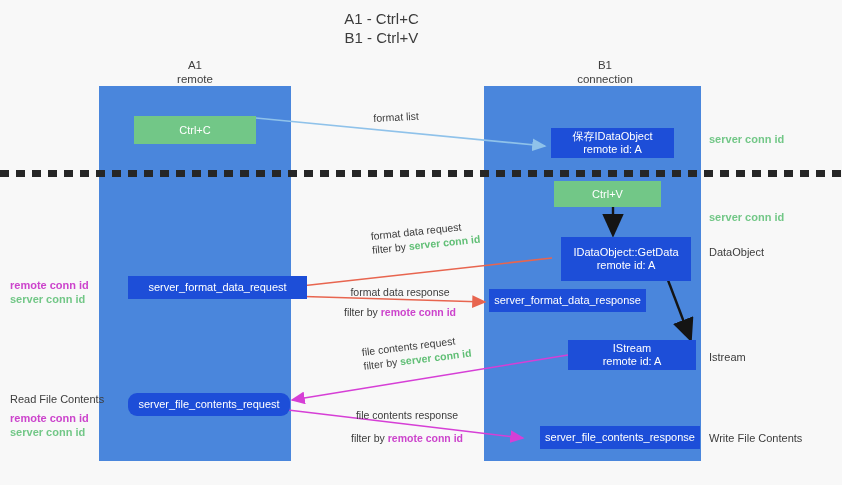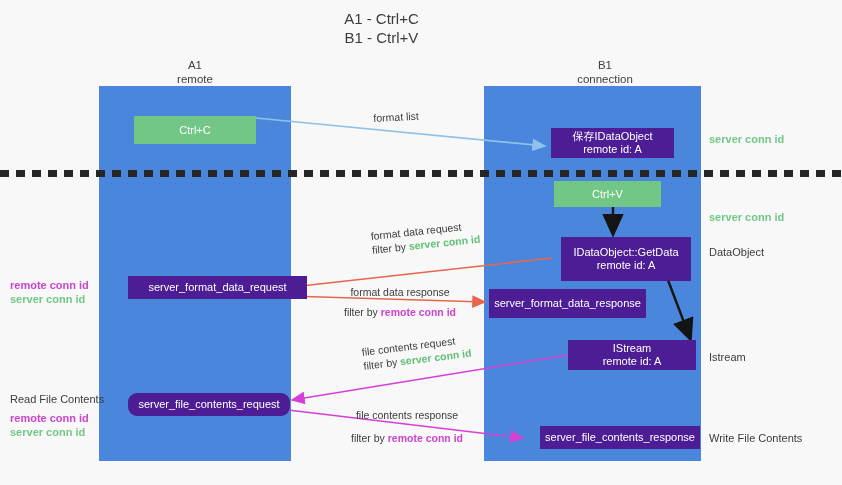--- a/index.html
+++ b/index.html
@@ -21,21 +21,21 @@
   }
 
   .lane{position:absolute;background:#4a86dc;}
 
   .box{
     position:absolute;box-sizing:border-box;
     display:flex;flex-direction:column;align-items:center;justify-content:center;
     color:#ffffff;font-size:11px;line-height:13px;text-align:center;
   }
   .box.green{background:#72c787;}
-  .box.orange{background:#4c1d95;}
+  .box.orange{background:#1d4ed8;}
 
   .edge-label{
     position:absolute;font-size:10.5px;color:#3c3c3c;line-height:14px;white-space:nowrap;
   }
   .edge-label.rot{transform-origin:left top;}
   .green-t{color:#61bf76;font-weight:bold;}
   .mag-t{color:#cc44cc;font-weight:bold;}
 
   .side-label{
     position:absolute;font-size:11px;color:#3c3c3c;line-height:14px;white-space:nowrap;
@@ -123,21 +123,21 @@
 
   <div class="box orange" style="left:561px;top:237px;width:130px;height:44px;">
     <span>IDataObject::GetData</span>
     <span>remote id: A</span>
   </div>
 
   <div class="box orange" style="left:128px;top:276px;width:179px;height:23px;">
     <span>server_format_data_request</span>
   </div>
 
-  <div class="box orange" style="left:489px;top:289px;width:157px;height:29px;">
+  <div class="box orange" style="left:489px;top:289px;width:157px;height:23px;">
     <span>server_format_data_response</span>
   </div>
 
   <div class="box orange" style="left:568px;top:340px;width:128px;height:30px;">
     <span>IStream</span>
     <span>remote id: A</span>
   </div>
 
   <div class="box orange" style="left:128px;top:393px;width:162px;height:23px;border-radius:9px;">
     <span>server_file_contents_request</span>

